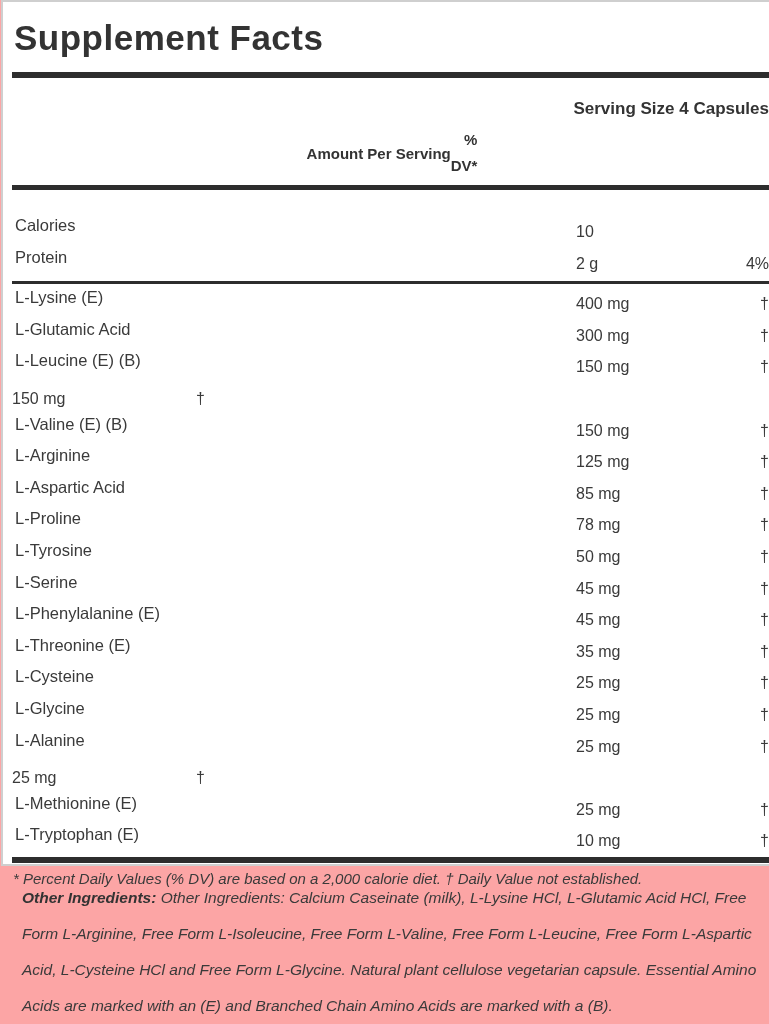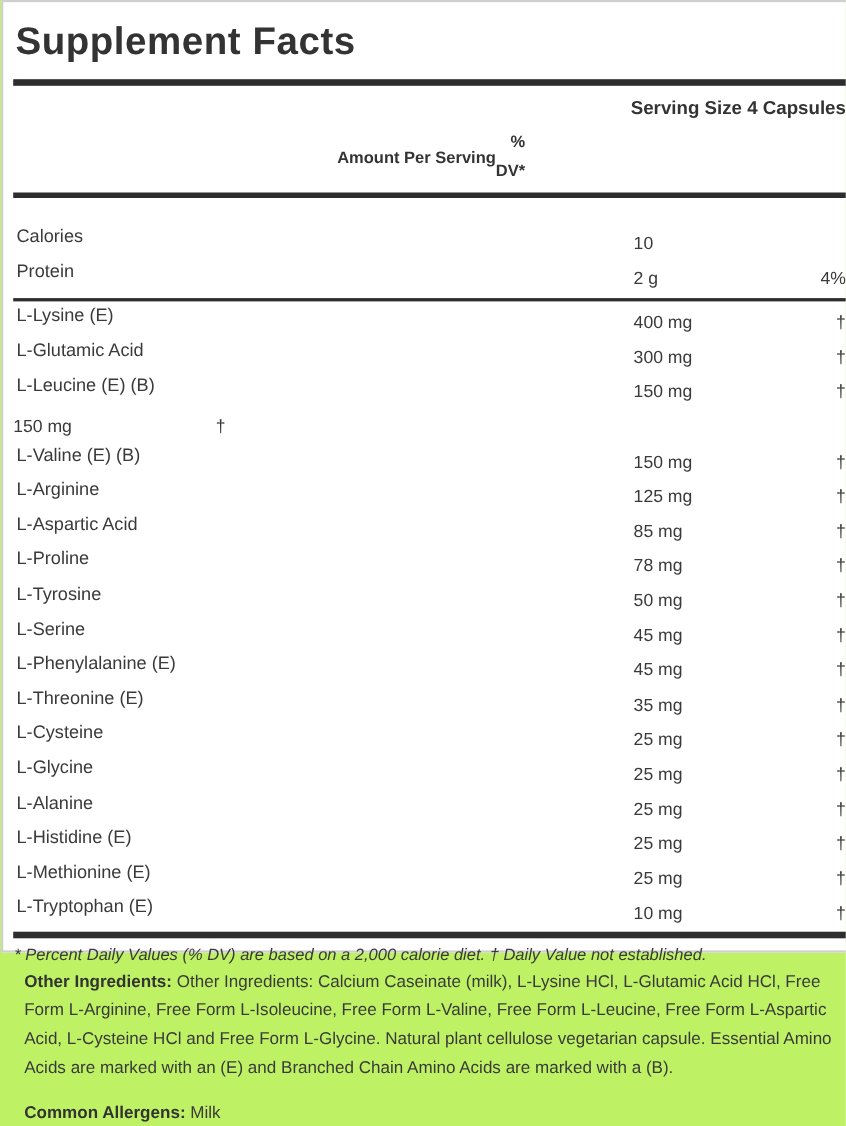--- a/index.html
+++ b/index.html
@@ -1,19 +1,19 @@
 <!DOCTYPE html>
 <html><head>
 <meta charset="utf-8">
 <style>
   html,body { margin:0; padding:0; background:#ffffff; }
   .sheet {
     position:relative;
     width:769px; height:1024px;
-    background:#bef264;
+    background:#fca5a5;
     font-family:"Liberation Sans", sans-serif;
     color:#3a3a3a;
     overflow:hidden;
   }
   .label-box {
     position:absolute; left:1px; top:0;
     width:757px; height:862px;
     border:2px solid #cfcfcf;
     background:#ffffff;
     padding:0 9px;
@@ -24,21 +24,21 @@
     font-size:35px; line-height:44px;
     font-weight:bold; color:#333333;
     letter-spacing:0.5px;
   }
   .bar { background:#2d2d2d; }
   .bar.b1 { height:6px; margin-top:12px; }
   .bar.b2 { height:5px; margin-top:6px; }
   .bar.b3 { height:3px; margin-top:2px; }
   .bar.b4 { height:6px; margin-top:0px; }
   .serving {
-    margin-top:11px;
+    margin-top:21px;
     text-align:right;
     font-size:17px; font-weight:bold;
     color:#333333;
   }
   .hdr {
     display:flex; justify-content:center; align-items:center;
     margin-top:8px;
   }
   .hdr-left { font-size:15px; font-weight:bold; color:#333333; padding-left:3px; }
   .hdr-right { text-align:right; font-size:15px; font-weight:bold; color:#333333; line-height:26px; }
@@ -59,21 +59,21 @@
     white-space:nowrap;
     padding-left:1px;
     font-style:italic;
   }
   .below {
     position:absolute; left:22px; top:880px;
     width:735px;
   }
   .para {
     margin:0;
-    font-size:15.5px; line-height:26px; color:#3a3a3a;
+    font-size:15.5px; line-height:36px; color:#3a3a3a;font-style:italic;
   }
   .para.allergens { margin-top:15px; }
   .b { font-weight:bold; color:#333333; }
 </style>
 </head>
 <body>
 
 <div class="sheet">
 
   <div class="label-box">
@@ -194,21 +194,20 @@
     <span class="cell dv">†</span>
   </div>
 
   <div class="row">
     <span class="cell name">L-Alanine</span>
     <span class="cell amt">25 mg</span>
     <span class="cell dv">†</span>
   </div>
 
   <div class="row">
-    <span class="cell name">L-Histidine (E)</span>
     <span class="cell amt">25 mg</span>
     <span class="cell dv">†</span>
   </div>
 
   <div class="row">
     <span class="cell name">L-Methionine (E)</span>
     <span class="cell amt">25 mg</span>
     <span class="cell dv">†</span>
   </div>
 

